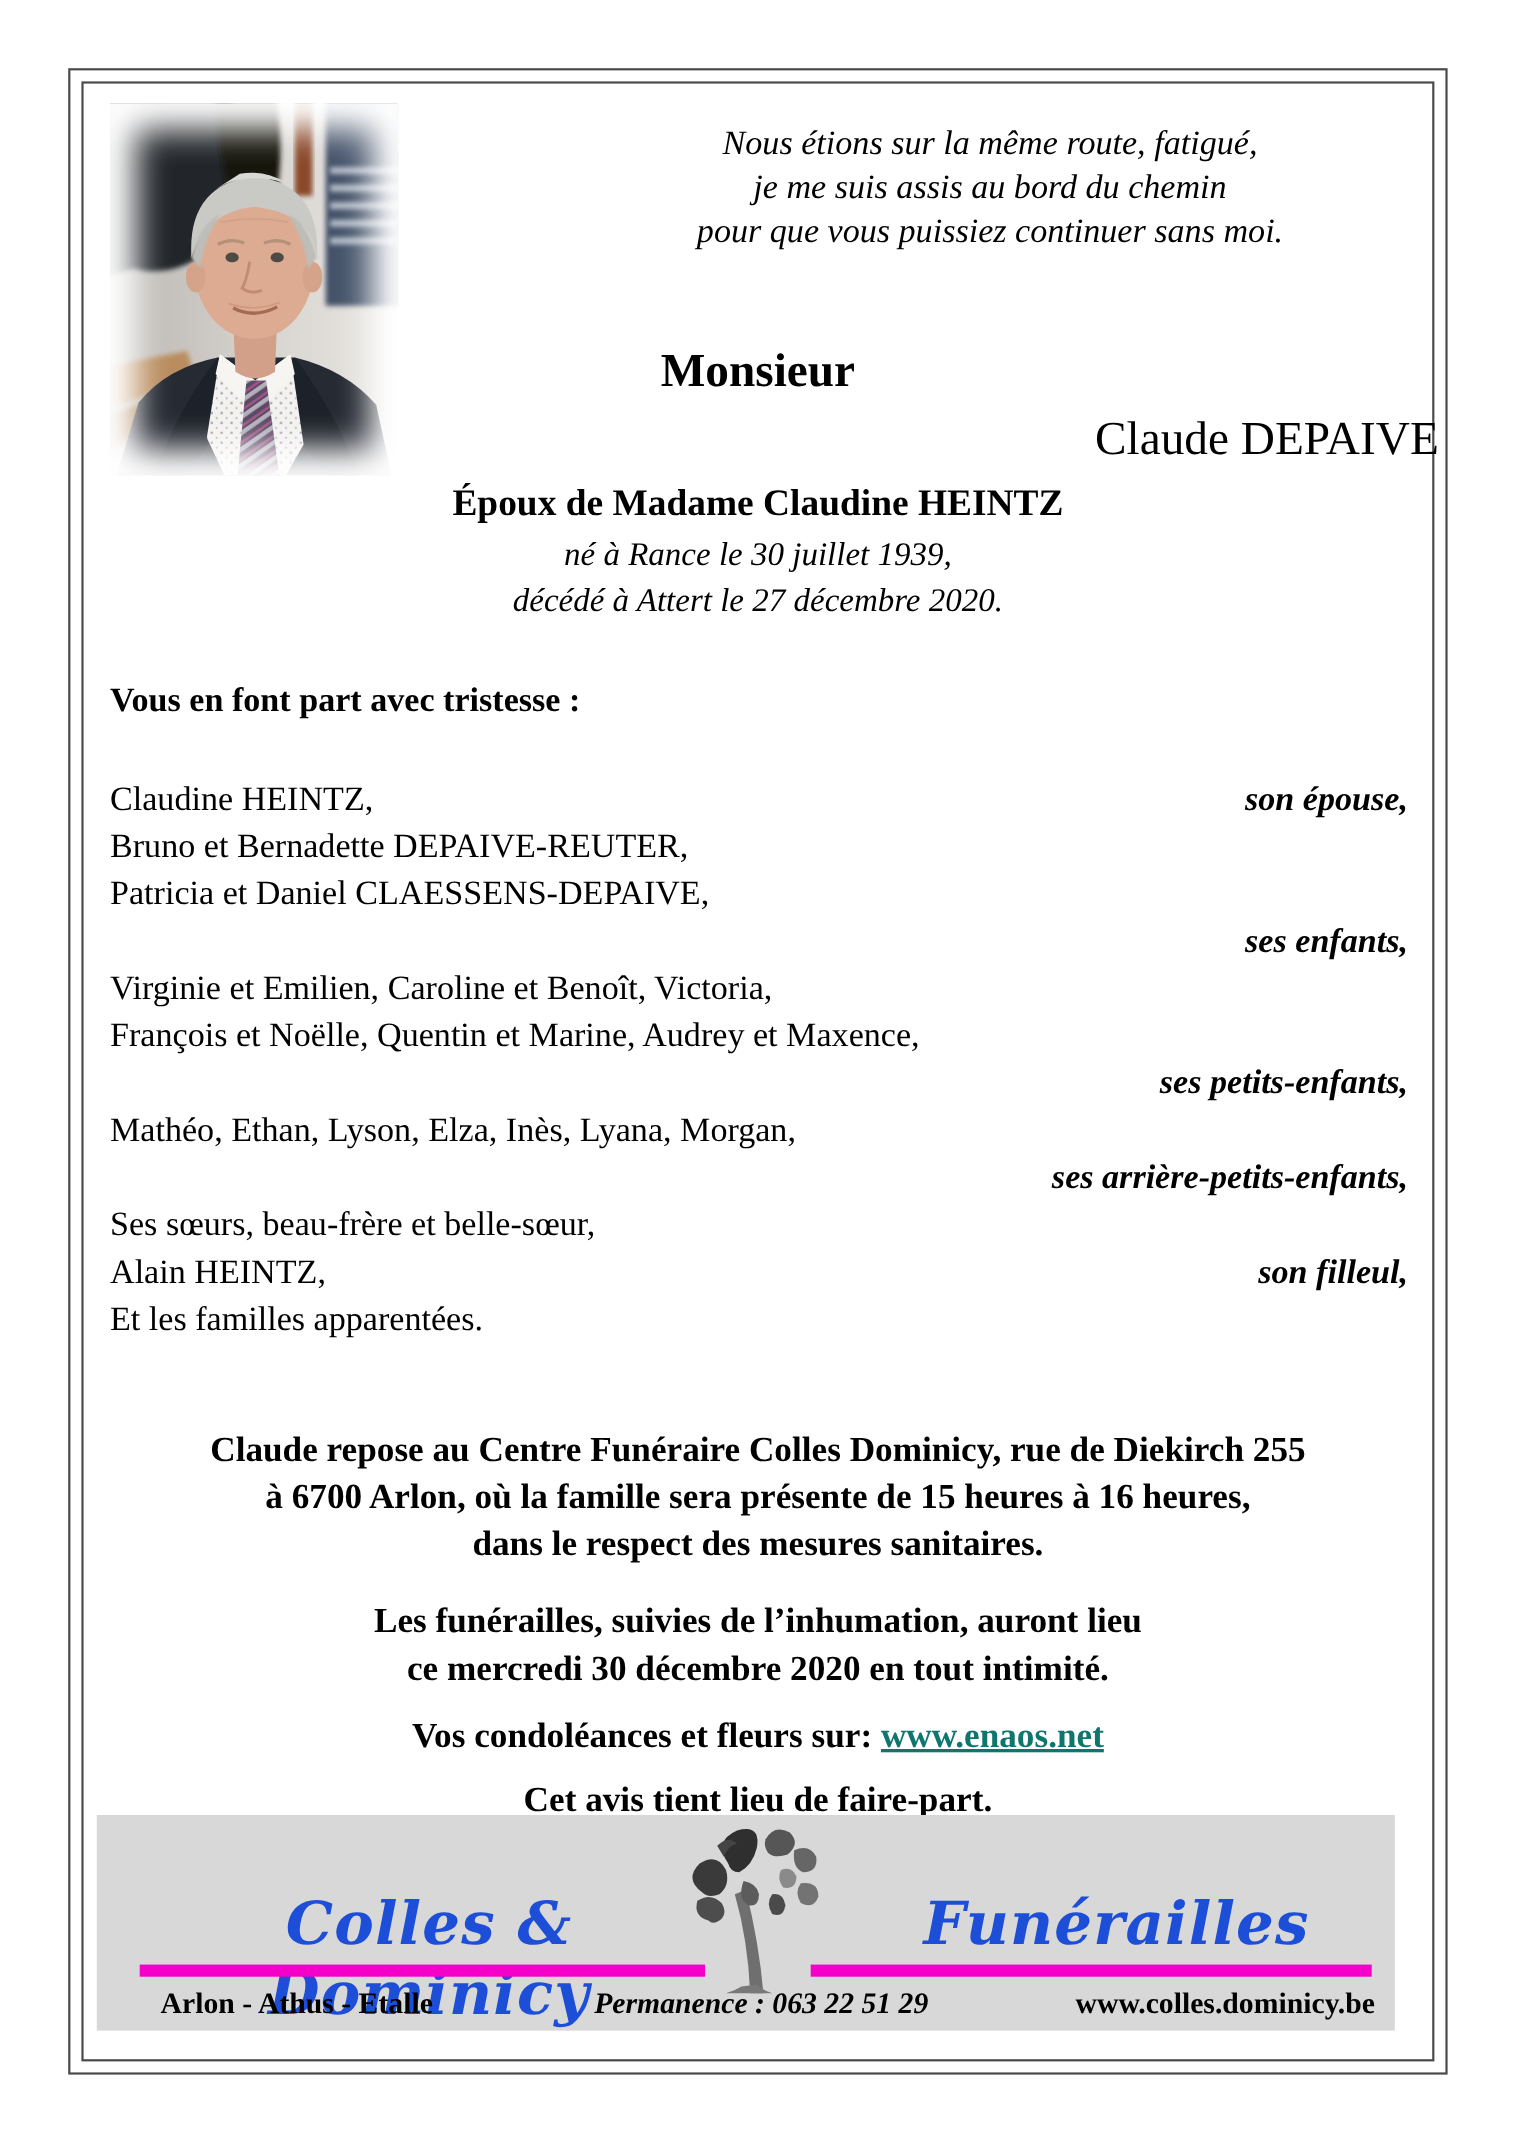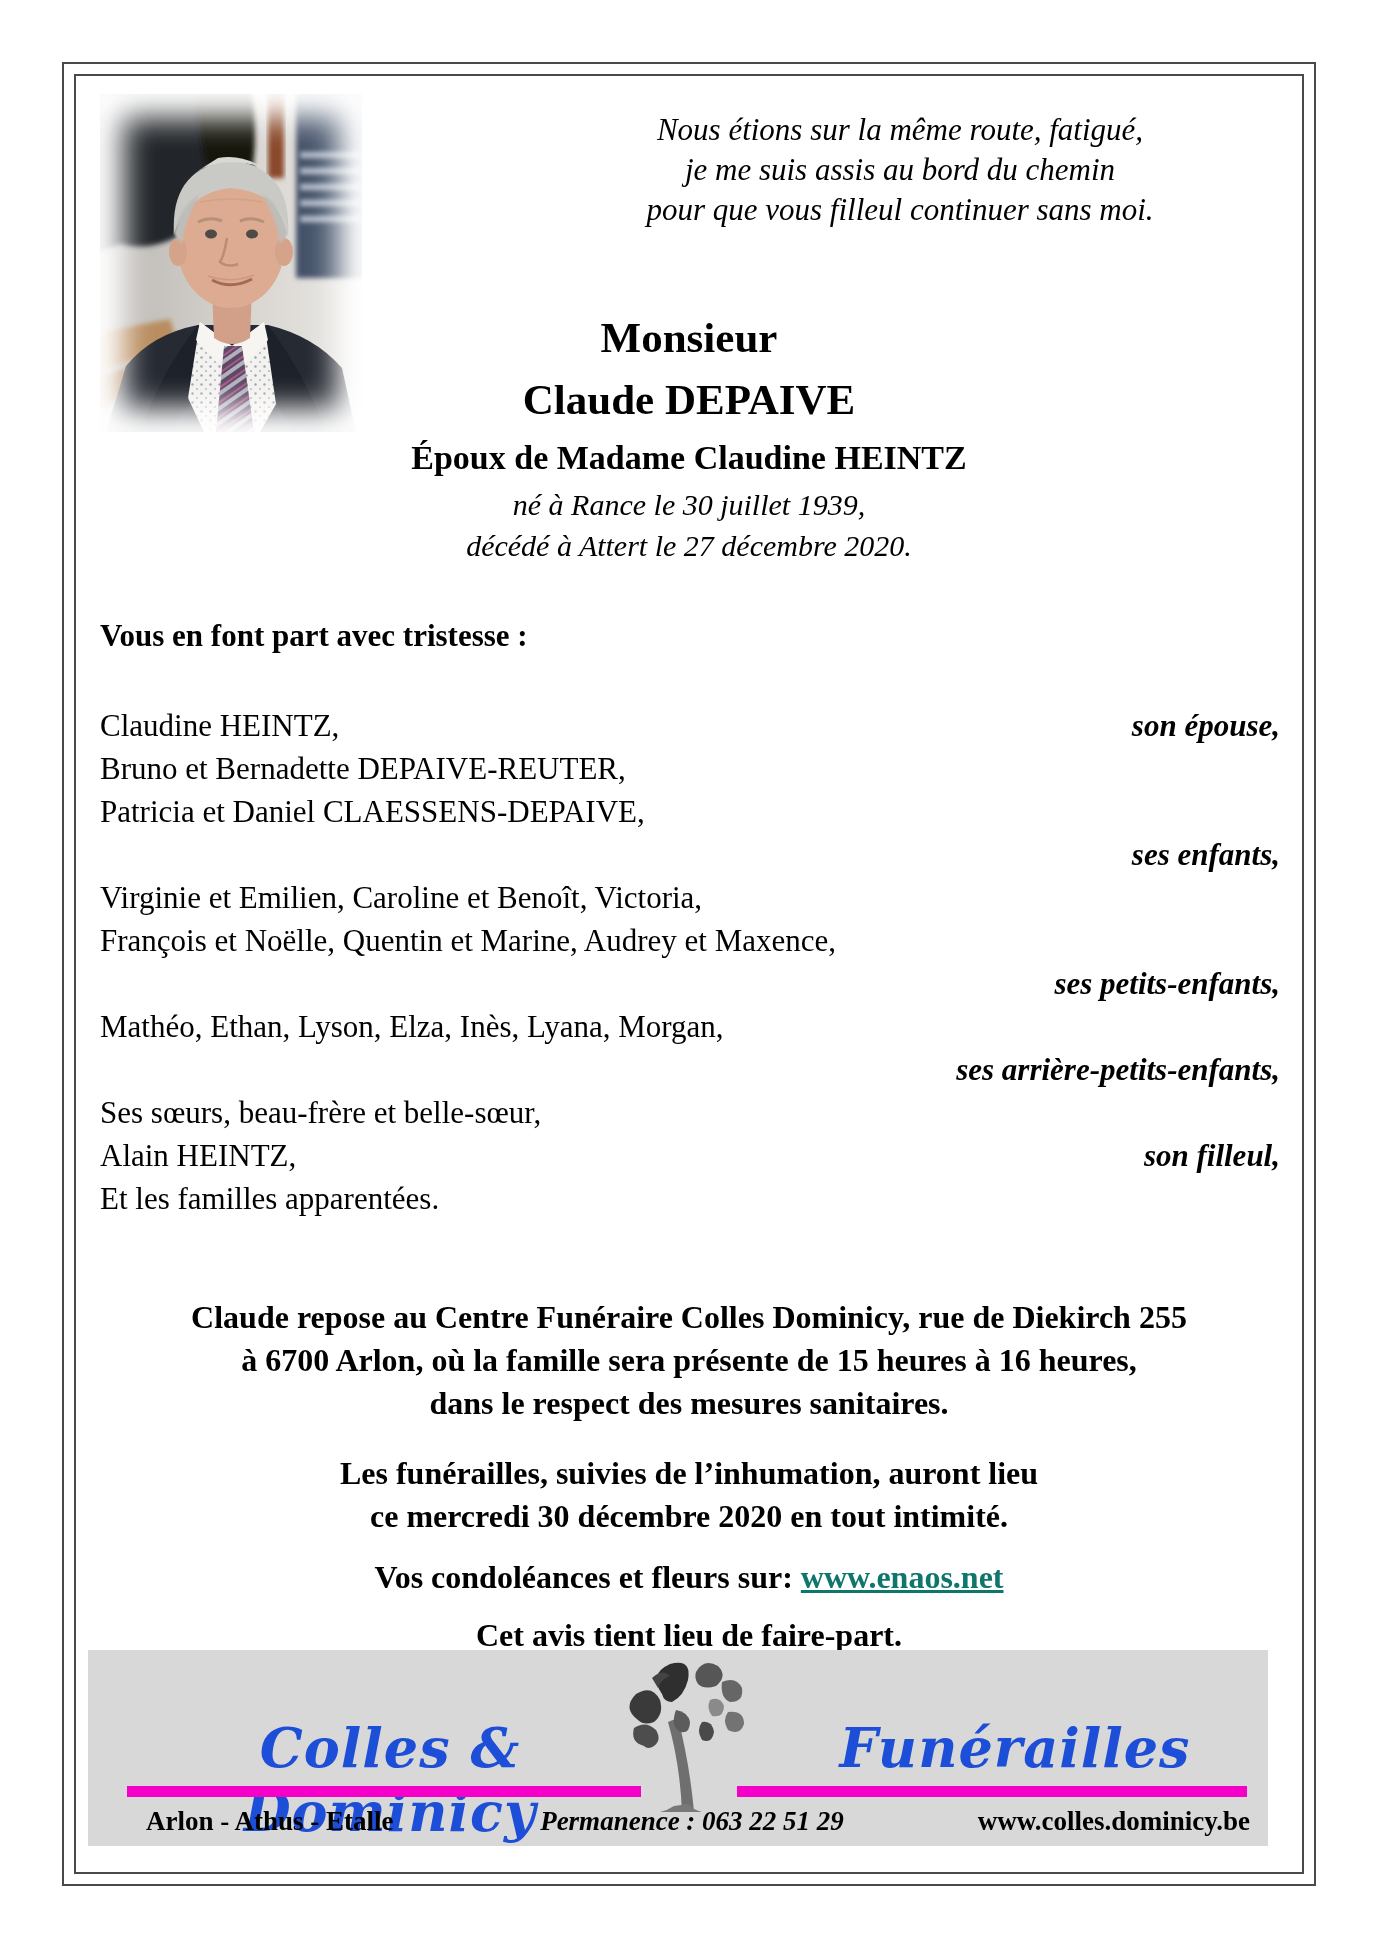--- a/index.html
+++ b/index.html
@@ -16,21 +16,21 @@
   .photo::after{content:"";position:absolute;inset:0;
         box-shadow:inset 0 0 30px 24px #fff;pointer-events:none;}
 
   
   .quote{position:absolute;left:520px;top:110px;width:760px;text-align:center;
         font-style:italic;font-size:31px;line-height:40px;}
 
   
   .headings{position:absolute;left:70px;right:70px;top:308px;text-align:center;}
   .h-title{font-size:43px;font-weight:bold;line-height:60px;}
-  .h-name{font-size:43px;font-weight:bold;line-height:64px;}
+  .h-name{font-size:43px;font-weight:normal;line-height:64px;text-align:right;}
   .h-spouse{font-size:34px;font-weight:bold;line-height:52px;}
   .h-birth,.h-death{font-size:30px;font-style:italic;line-height:41px;}
 
   .intro{position:absolute;left:100px;top:618px;font-size:31px;font-weight:bold;}
 
   .family{position:absolute;left:100px;top:704px;width:1180px;font-size:31px;}
   .fam-row{display:flex;justify-content:space-between;height:43px;line-height:43px;}
   .fam-left{white-space:pre;}
   .fam-right{font-weight:bold;font-style:italic;white-space:pre;}
 
@@ -135,21 +135,21 @@
       <path d="M127,144 Q124,162 120,168 Q128,174 138,170" stroke="#c08b70" stroke-width="2.5" fill="none"></path>
       <path d="M112,186 Q131,196 152,185" stroke="#a56a52" stroke-width="3" fill="none"></path>
       <path d="M108,182 Q131,190 154,181" stroke="#c99277" stroke-width="1.5" fill="none" opacity="0.7"></path>
       <path d="M100,108 Q131,102 162,108" stroke="#c99b82" stroke-width="1.5" fill="none" opacity="0.6"></path>
     </svg>
   </div>
 
   <div class="quote">
     <div>Nous étions sur la même route, fatigué,</div>
     <div>je me suis assis au bord du chemin</div>
-    <div>pour que vous filleul continuer sans moi.</div>
+    <div>pour que vous puissiez continuer sans moi.</div>
   </div>
 
   <div class="headings">
     <div class="h-title">Monsieur</div>
     <div class="h-name">Claude DEPAIVE</div>
     <div class="h-spouse">Époux de Madame Claudine HEINTZ</div>
     <div class="h-birth">né à Rance le 30 juillet 1939,</div>
     <div class="h-death">décédé à Attert le 27 décembre 2020.</div>
   </div>
 

